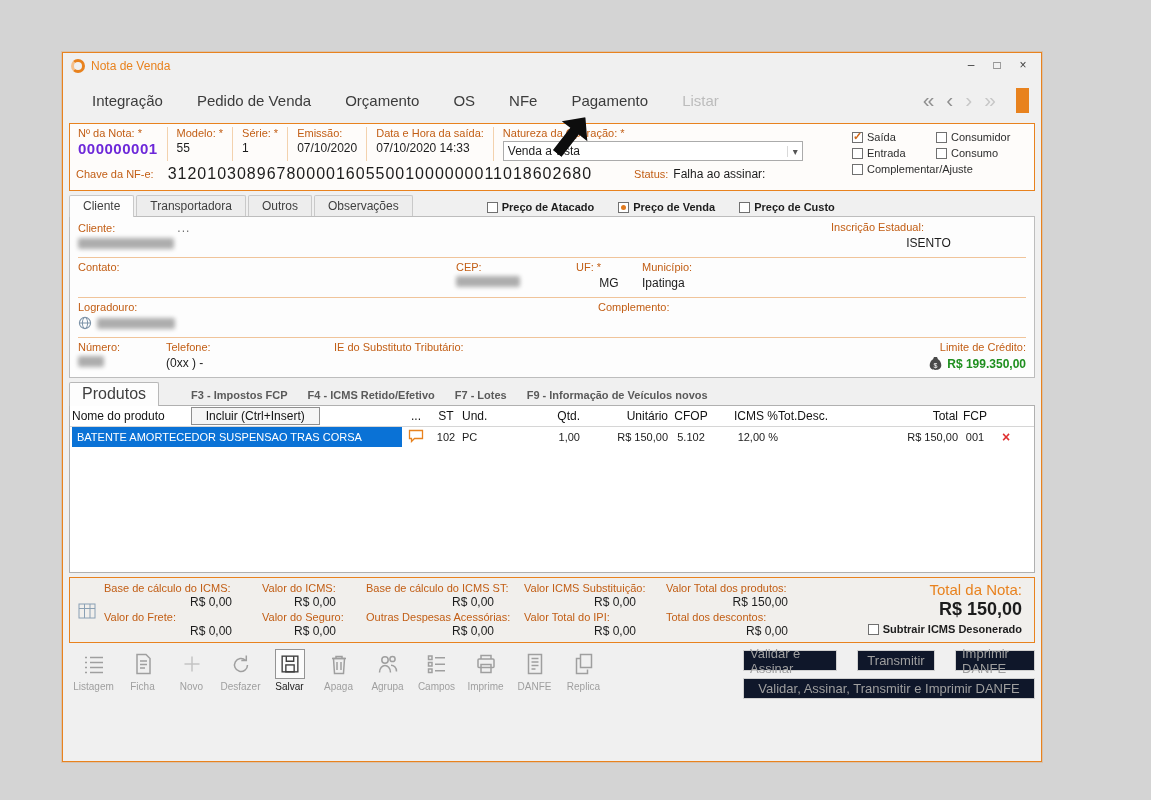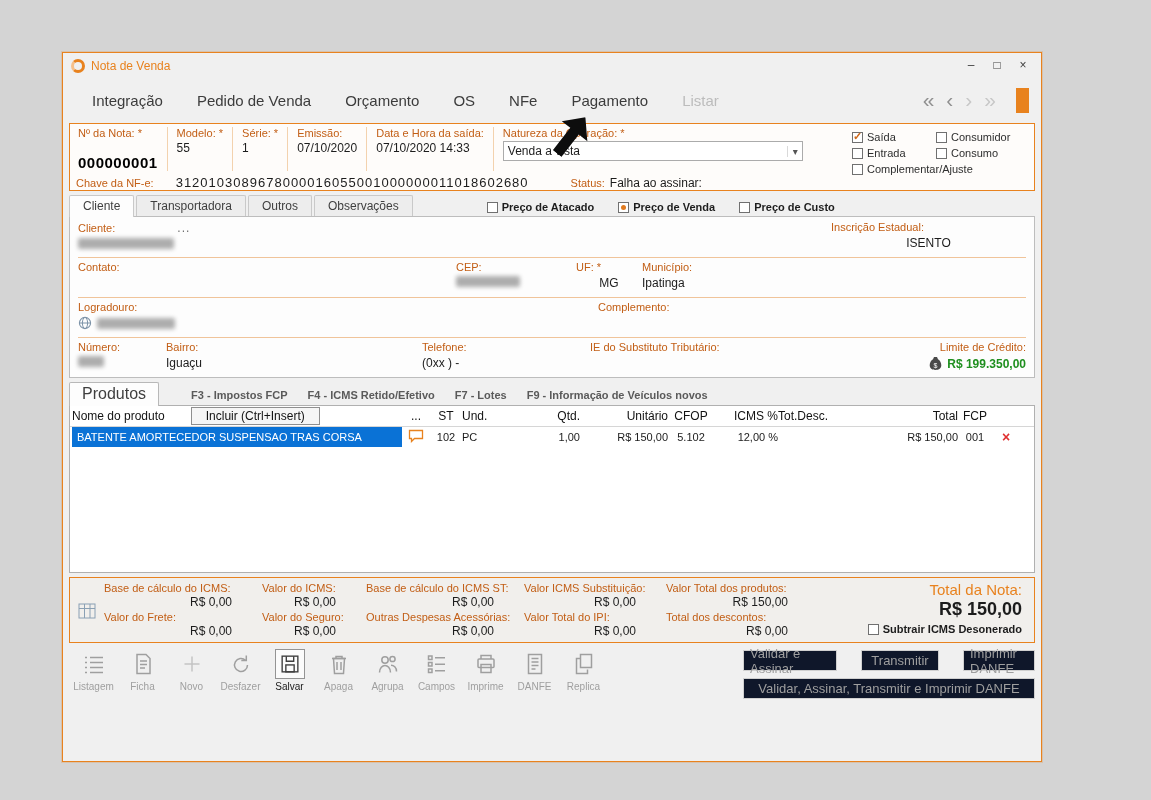--- a/index.html
+++ b/index.html
@@ -27,26 +27,26 @@
 
   
   .header-panel { margin:2px 6px 4px; height:68px; border:1px solid #e8821e; background:#fefcfa; display:flex; padding:3px 6px; }
   .hp-left { flex:1; }
   .hrow1 { display:flex; }
   .hfield { padding:0 9px; border-right:1px solid #f3d2ae; }
   .hfield:first-child { padding-left:2px; }
   .hfield:last-child { border-right:none; }
   .lbl { color:#c25e15; font-size:11px; white-space:nowrap; }
   .val { color:#1c1c1c; font-size:12px; margin-top:2px; }
-  .nota-val { color:#000000; font-weight:bold; font-size:15px; letter-spacing:.5px; margin-top:15px; }
+  .nota-val { color:#6d28d9; font-weight:bold; font-size:15px; letter-spacing:.5px; margin-top:1px; }
   .select { width:300px; height:20px; border:1px solid #ababab; background:#fff; display:flex; align-items:center;
             padding:0 4px; font-size:12px; margin-top:2px; }
   .select .sel-arrow { margin-left:auto; color:#555; font-size:10px; border-left:1px solid #d9d9d9; padding-left:5px; }
   .hrow2 { display:flex; align-items:center; margin-top:4px; }
-  .chave-val { font-size:13px; letter-spacing:1px; margin-left:22px; }
+  .chave-val { font-size:16px; letter-spacing:1px; margin-left:14px; }
   .status-wrap { margin-left:42px; display:flex; align-items:center; }
   .status-val { font-size:12px; margin-left:5px; }
 
   
   .checks { width:176px; display:grid; grid-template-columns:84px 92px; grid-auto-rows:16px; align-content:start; padding-top:2px; }
   .check { display:flex; align-items:center; gap:4px; font-size:11px; color:#2e2e2e; white-space:nowrap; }
   .check.span2 { grid-column:1 / span 2; }
   .cb { width:11px; height:11px; border:1px solid #707070; background:#fff; position:relative; flex:0 0 11px; }
   .check.checked .cb::after { content:"✓"; position:absolute; left:0; top:-3px; font-size:11px; color:#cf6a1d; font-weight:bold; }
 
@@ -106,21 +106,21 @@
   .ticon svg { stroke:#9f9f9f; fill:none; stroke-width:1.5; }
   .tool.active .ticon { border:1px solid #949494; background:#fbfbfb; padding:1px 2px; }
   .tool.active .ticon svg { stroke:#3f3f3f; }
   .tool.active .tlabel { color:#1b1b1b; }
   .tool.faint .ticon svg { stroke:#c3c3c3; }
   .tlabel { font-size:10px; color:#9f9f9f; }
   .action-btns { margin-left:auto; width:292px; padding-top:1px; }
   .abrow1 { display:flex; justify-content:space-between; }
   .btn { background:#0f172a; border:1px solid #d0d0d0; color:#9f9f9f; font-size:13px; height:21px;
          display:flex; align-items:center; justify-content:center; padding:0 6px; }
-  .b1{width:94px;} .b2{width:78px;} .b3{width:72px;}
+  .b1{width:94px;} .b2{width:78px;} .b3{width:80px;}
   .btn.wide { width:100%; margin-top:7px; }
 
   
   .cursor { position:absolute; left:553px; top:112px; transform:rotate(38deg); z-index:50; }
 </style>
 </head>
 <body>
 
 <div class="window">
 
@@ -281,24 +281,20 @@
       </div>
       <div class="ccell" style="flex:1;">
         <span class="lbl">Complemento:</span>
       </div>
     </div>
     <div class="crow">
       <div class="ccell" style="width:88px;">
         <span class="lbl">Número:</span>
         <span class="redact" style="width:26px;"></span>
       </div>
-      <div class="ccell" style="width:256px;">
-        <span class="lbl">Bairro:</span>
-        <span class="valrow">Iguaçu</span>
-      </div>
       <div class="ccell" style="width:168px;">
         <span class="lbl">Telefone:</span>
         <span class="valrow">(0xx )  -</span>
       </div>
       <div class="ccell" style="width:268px;">
         <span class="lbl">IE do Substituto Tributário:</span>
       </div>
       <div class="ccell" style="flex:1; align-items:flex-end;">
         <span class="lbl">Limite de Crédito:</span>
         <span class="valrow">

